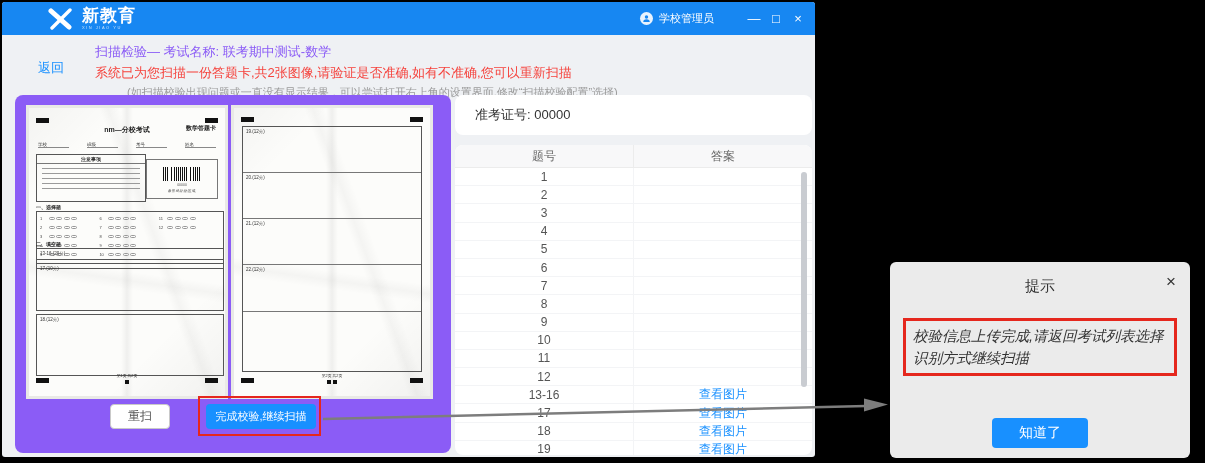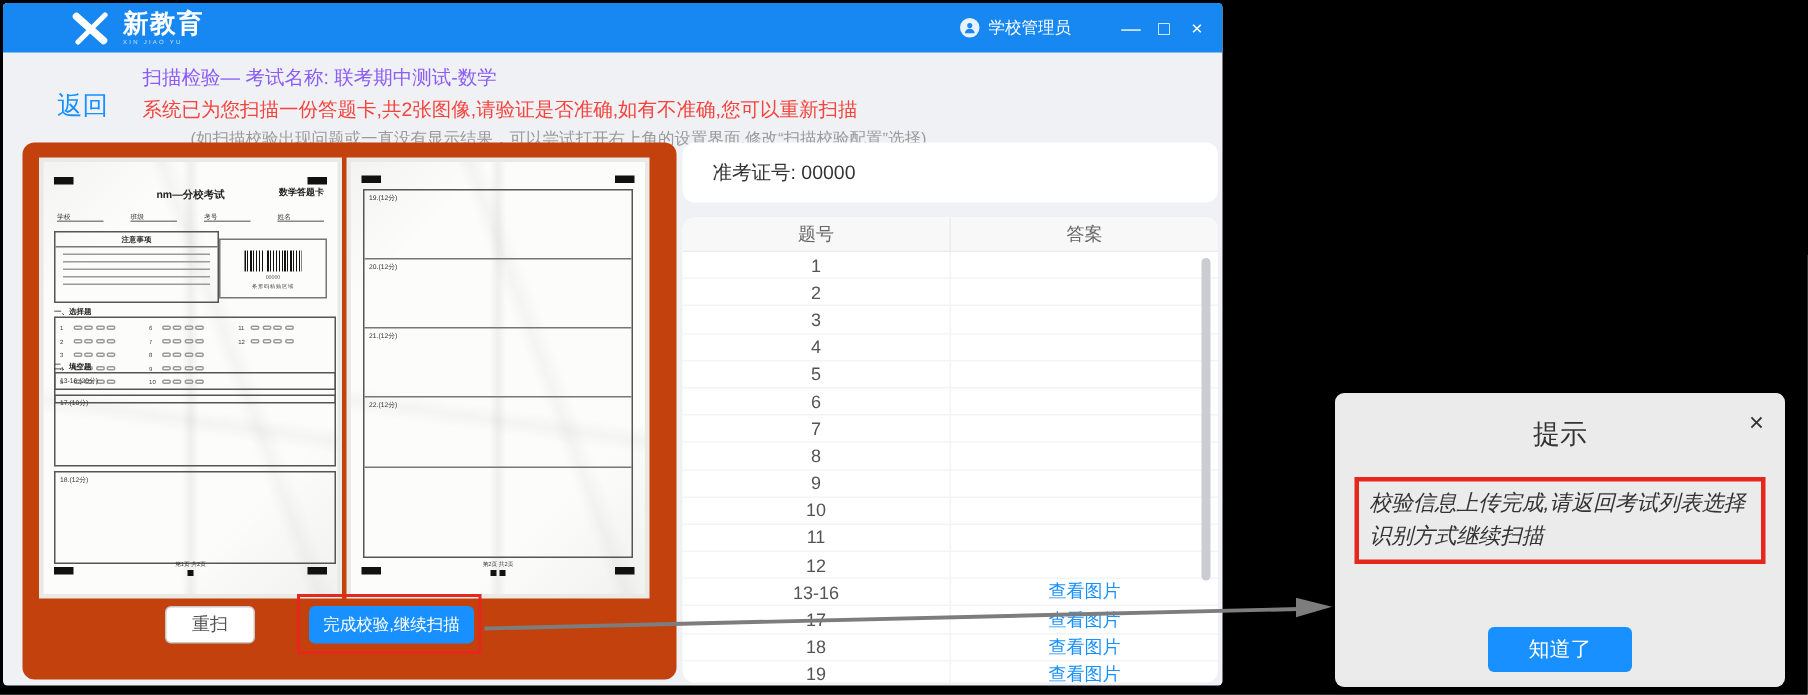--- a/index.html
+++ b/index.html
@@ -16,29 +16,29 @@
   .logo-wrap { display:flex; align-items:center; margin-left:46px; }
   .logo-x { width:26px; height:22px; margin-right:8px; }
   .logo-text { color:#fff; font-size:17px; font-weight:bold; letter-spacing:1px; line-height:1; }
   .logo-sub { color:rgba(255,255,255,.75); font-size:4px; letter-spacing:1.5px; margin-top:1px; }
   .topbar-right { margin-left:auto; display:flex; align-items:center; margin-right:9px; }
   .avatar { width:13px; height:13px; border-radius:50%; background:rgba(255,255,255,.9);
     display:flex; align-items:center; justify-content:center; margin-right:6px; }
   .user-label { color:#fff; font-size:11px; margin-right:26px; }
   .win-btn { color:#fff; font-size:13px; width:16px; text-align:center; margin-left:6px; cursor:pointer; line-height:1; }
 
-  .back-link { position:absolute; left:36px; top:57px; color:#1890ff; font-size:17px; cursor:pointer; }
+  .back-link { position:absolute; left:36px; top:57px; color:#1890ff; font-size:13px; cursor:pointer; }
   .hdr { position:absolute; left:93px; top:41px; }
   .hdr-line1 { font-size:13px; color:#8b5cf6; }
   .hdr-line2 { font-size:13px; color:#f5433d; margin-top:3px; }
   .hdr-line3 { font-size:11px; color:#9a9a9a; margin-top:3px;margin-left:32px; }
 
   
   .left-card { position:absolute; left:13px; top:93px; width:436px; height:358px;
-    background:#c2410c; border-radius:8px; }
+    background:#8b5cf6; border-radius:8px; }
   .sheet { position:absolute; top:10px; height:294px; width:202px; background:#e9e9e6;
     padding:3px; }
   .sheet1 { left:11px; } .sheet2 { left:216px; }
   .paper { position:relative; width:100%; height:100%;
     background:
       linear-gradient(90deg, transparent 47%, rgba(0,0,0,.05) 50%, transparent 53%),
       linear-gradient(135deg, rgba(0,0,0,.035) 0%, transparent 20%),
       linear-gradient(315deg, rgba(0,0,0,.045) 0%, transparent 25%),
       linear-gradient(70deg, transparent 58%, rgba(0,0,0,.03) 61%, transparent 65%),
       linear-gradient(8deg, transparent 38%, rgba(0,0,0,.03) 41%, transparent 44%),
@@ -111,21 +111,21 @@
   .t-scrollbar { position:absolute; right:5px; top:27px; width:6px; height:215px;
     background:#c9ccd1; border-radius:3px; }
 
   
   #arrow-svg { position:absolute; left:0; top:0; width:1205px; height:463px;
     pointer-events:none; z-index:60; }
 
   
   .dialog { position:absolute; left:890px; top:262px; width:300px; height:196px;
     background:#ebebeb; border-radius:6px; z-index:40; box-shadow:0 2px 10px rgba(0,0,0,.5); }
-  .dlg-title { position:absolute; top:15px; width:100%; text-align:center; font-size:18px; color:#333; }
+  .dlg-title { position:absolute; top:15px; width:100%; text-align:center; font-size:15px; color:#333; }
   .dlg-close { position:absolute; top:11px; right:14px; font-size:17px; color:#333; cursor:pointer; line-height:1; }
   .dlg-msgbox { position:absolute; left:13px; right:13px; top:56px; height:58px;
     border:3px solid #e5271d; display:flex; align-items:center;font-style:italic; }
   .dlg-msg { font-size:14.5px; color:#333; line-height:1.55; padding:0 7px; }
   .dlg-btn { position:absolute; left:50%; transform:translateX(-50%); bottom:10px;
     width:96px; height:30px; background:#1890ff; border-radius:4px; color:#fff; font-size:14px;
     display:flex; align-items:center; justify-content:center; cursor:pointer; }
 </style>
 </head>
 <body>

